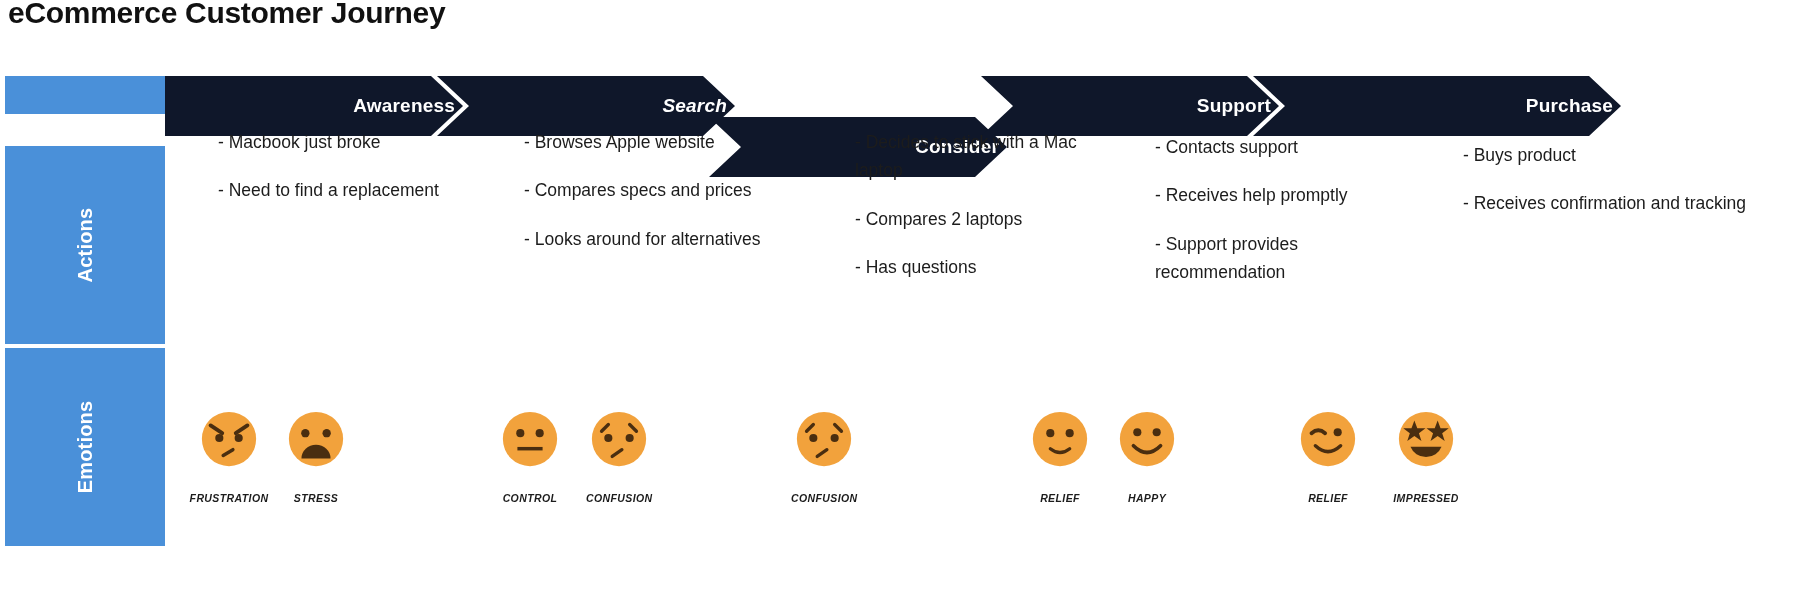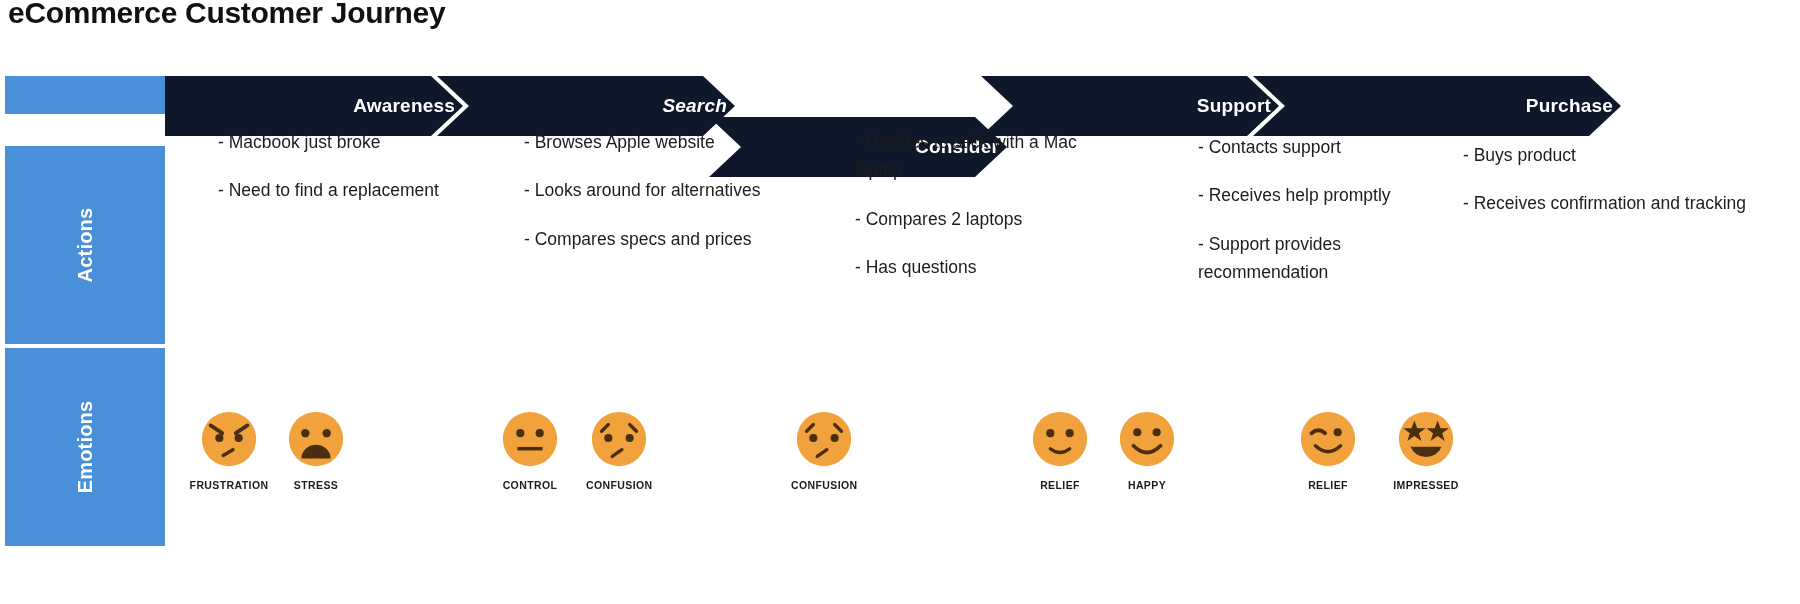--- a/index.html
+++ b/index.html
@@ -57,22 +57,22 @@
   .action-col { position: absolute; top: 128px; }
   .action-item {
     color: #1c1c1c; font-size: 17.5px; line-height: 1.62;
     margin-bottom: 20px;
   }
 
   
   .emotion { position: absolute; text-align: center; }
   .emotion-face { width: 62px; height: 62px; display: block; margin: 0 auto; }
   .emotion-label {
-    margin-top: 9px; font-size: 10.5px; font-weight: bold;
-    color: #1c1c1c; letter-spacing: 0.4px; white-space: nowrap;
+    margin-top: 22px; font-size: 10.5px; font-weight: bold;
+    color: #1c1c1c; letter-spacing: 0.4px; white-space: nowrap; font-style: italic;
   }
 </style>
 </head>
 <body>
 
 <div id="canvas">
 
   <div id="page-title">eCommerce Customer Journey</div>
 
   <div class="side-block" id="side-header"></div>
@@ -103,31 +103,31 @@
     </div>
   </div>
 
   <div class="action-col" style="left:218px; width:240px;">
     <div class="action-item">- Macbook just broke</div>
     <div class="action-item">- Need to find a replacement</div>
   </div>
 
   <div class="action-col" style="left:524px; width:290px;">
     <div class="action-item">- Browses Apple website</div>
+    <div class="action-item">- Compares specs and prices</div>
     <div class="action-item">- Looks around for alternatives</div>
-    <div class="action-item">- Compares specs and prices</div>
   </div>
 
   <div class="action-col" style="left:855px; width:250px;">
     <div class="action-item">- Decides to stick with a Mac laptop</div>
     <div class="action-item">- Compares 2 laptops</div>
     <div class="action-item">- Has questions</div>
   </div>
 
-  <div class="action-col" style="left:1155px; top:133px; width:260px;margin-left:43px;">
+  <div class="action-col" style="left:1155px; top:133px; width:260px;">
     <div class="action-item">- Contacts support</div>
     <div class="action-item">- Receives help promptly</div>
     <div class="action-item">- Support provides recommendation</div>
   </div>
 
   <div class="action-col" style="left:1463px; top:141px; width:290px;">
     <div class="action-item">- Buys product</div>
     <div class="action-item">- Receives confirmation and tracking</div>
   </div>
 

